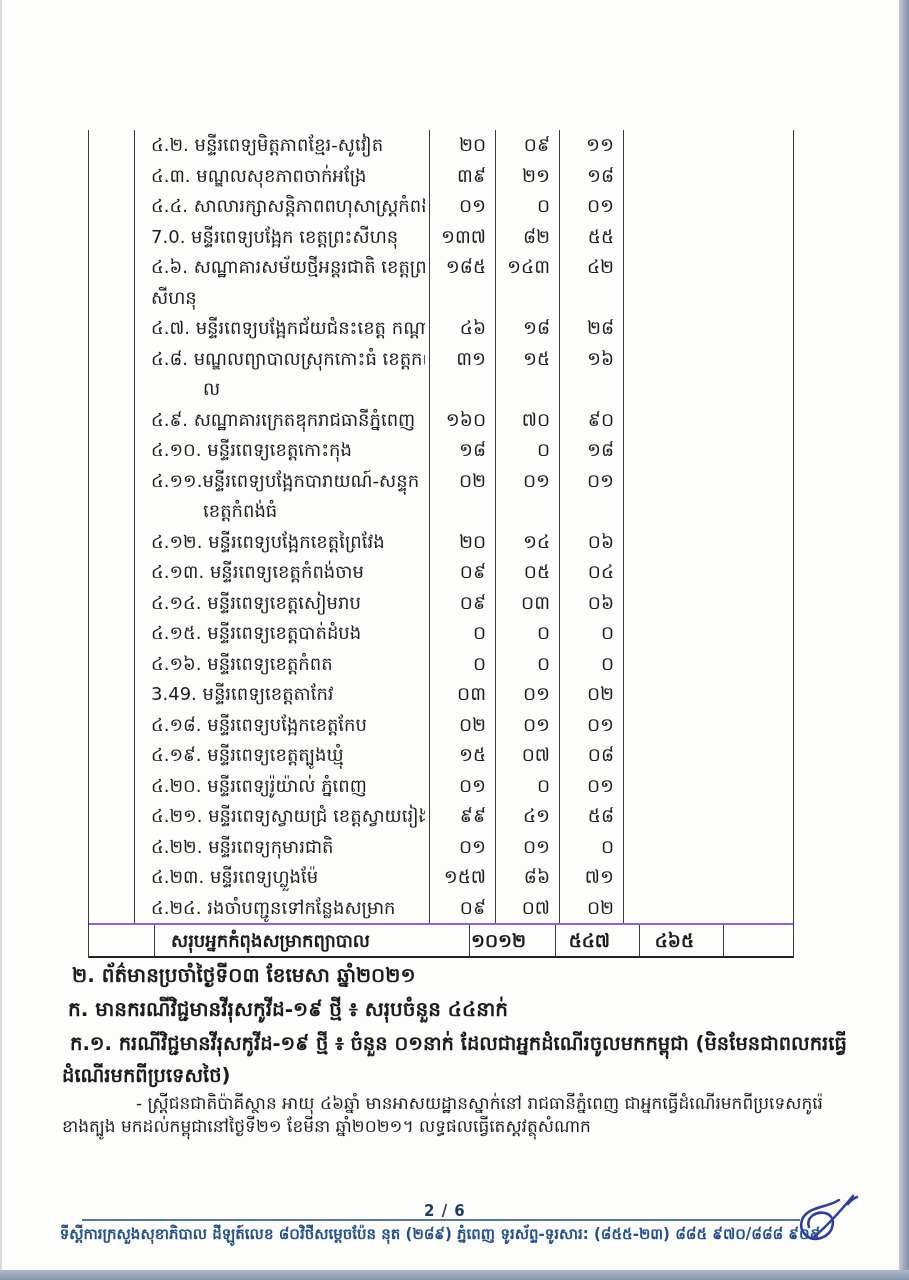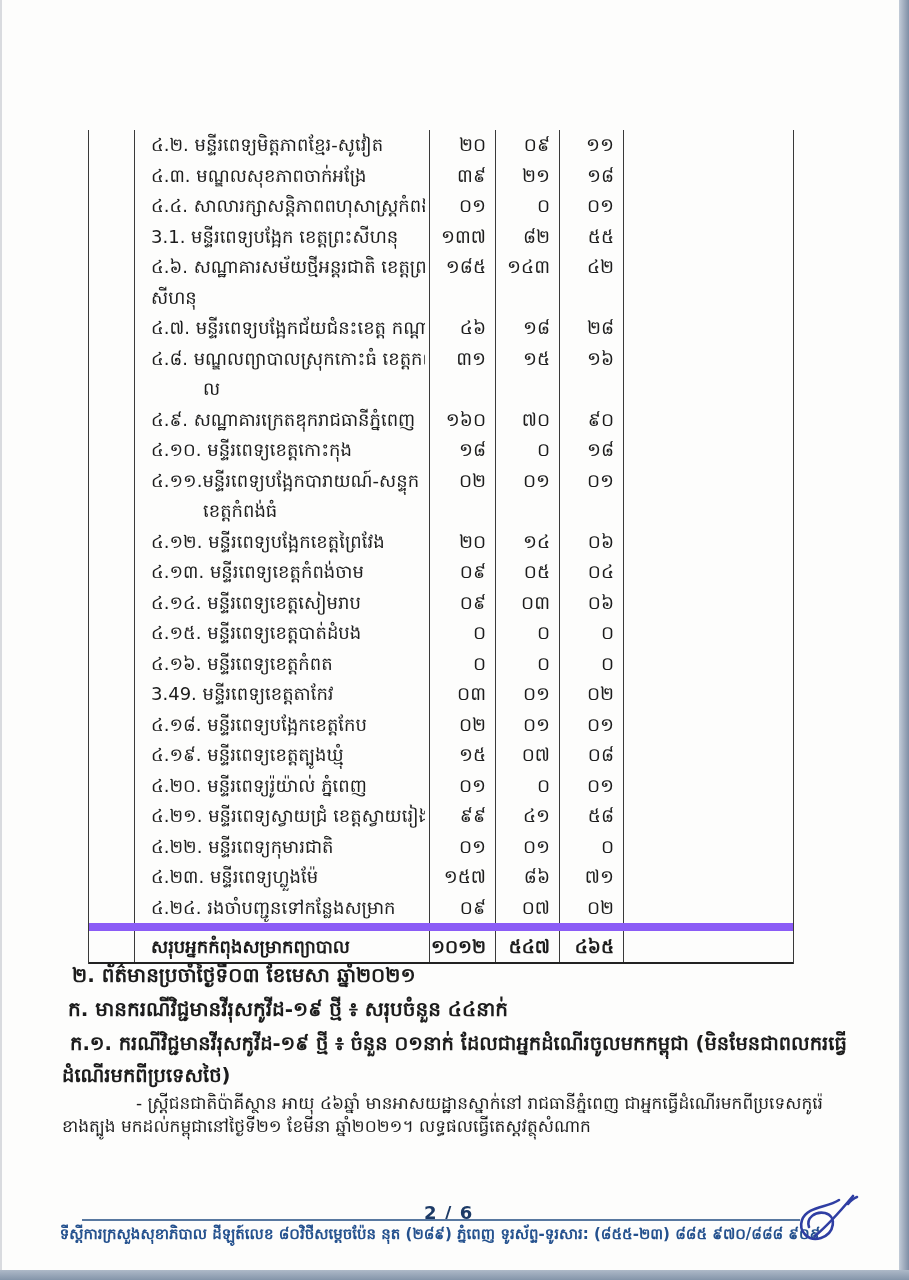--- a/index.html
+++ b/index.html
@@ -22,33 +22,33 @@
   .row{display:grid;grid-template-columns:45px 295px 66px 64px 64px 170px;}
   .cell{border-left:1px solid #3a3a3a;line-height:30.5px;font-size:18px;
     align-self:stretch;}
   .cell:first-child{border-left:none;}
   .lbl{padding:0 4px 0 16px;}
   .l1{white-space:nowrap;overflow:hidden;}
   .l2:empty{display:none;}
   .l2.indent{padding-left:52px;}
   .num{text-align:right;padding-right:9px;font-size:18.5px;}
   .sum-row{display:grid;grid-template-columns:45px 295px 66px 64px 64px 170px;
-    border-top:8px solid #8b5cf6;border-bottom:2px solid #222;font-weight:bold;}
+    border-top:2px solid #8b5cf6;border-bottom:2px solid #222;font-weight:bold;gap:20px;}
   .sum-row .cell{line-height:31px;}
 
   
   .h-daily{position:absolute;left:72px;top:962px;font-size:20px;font-weight:bold;}
   .h-ka{position:absolute;left:68px;top:996px;font-size:20px;font-weight:bold;}
   .h-ka1{position:absolute;left:62px;top:1028px;width:786px;font-size:19.5px;
     font-weight:bold;line-height:32px;text-indent:8px;}
   .para{position:absolute;left:62px;top:1092px;width:786px;font-size:17px;
     line-height:23px;text-indent:74px;}
 
   
-  .pagenum{position:absolute;left:424px;top:1202px;font-size:18px;font-weight:bold;
+  .pagenum{position:absolute;left:424px;top:1202px;font-size:15px;font-weight:bold;
     color:#1c3a66;letter-spacing:1px;}
   .rule{position:absolute;left:82px;top:1219px;width:718px;height:2px;background:#5878a0;}
   .footer-line{position:absolute;left:40px;top:1224px;width:800px;text-align:center;
     font-size:15px;font-weight:bold;color:#24518e;white-space:nowrap;overflow:hidden;}
   .sig{position:absolute;left:793px;top:1190px;}
 </style>
 </head>
 <body>
 
 <div class="page">
@@ -88,21 +88,21 @@
           </div>
           <div class="cell num">០១</div>
           <div class="cell num">០</div>
           <div class="cell num">០១</div>
           <div class="cell"></div>
         </div>
 
         <div class="row">
           <div class="cell"></div>
           <div class="cell lbl">
-            <div class="l1">3.1. មន្ទីរពេទ្យបង្អែក ខេត្តព្រះសីហនុ</div>
+            <div class="l1">7.0. មន្ទីរពេទ្យបង្អែក ខេត្តព្រះសីហនុ</div>
 
           </div>
           <div class="cell num">១៣៧</div>
           <div class="cell num">៨២</div>
           <div class="cell num">៥៥</div>
           <div class="cell"></div>
         </div>
 
         <div class="row">
           <div class="cell"></div>

